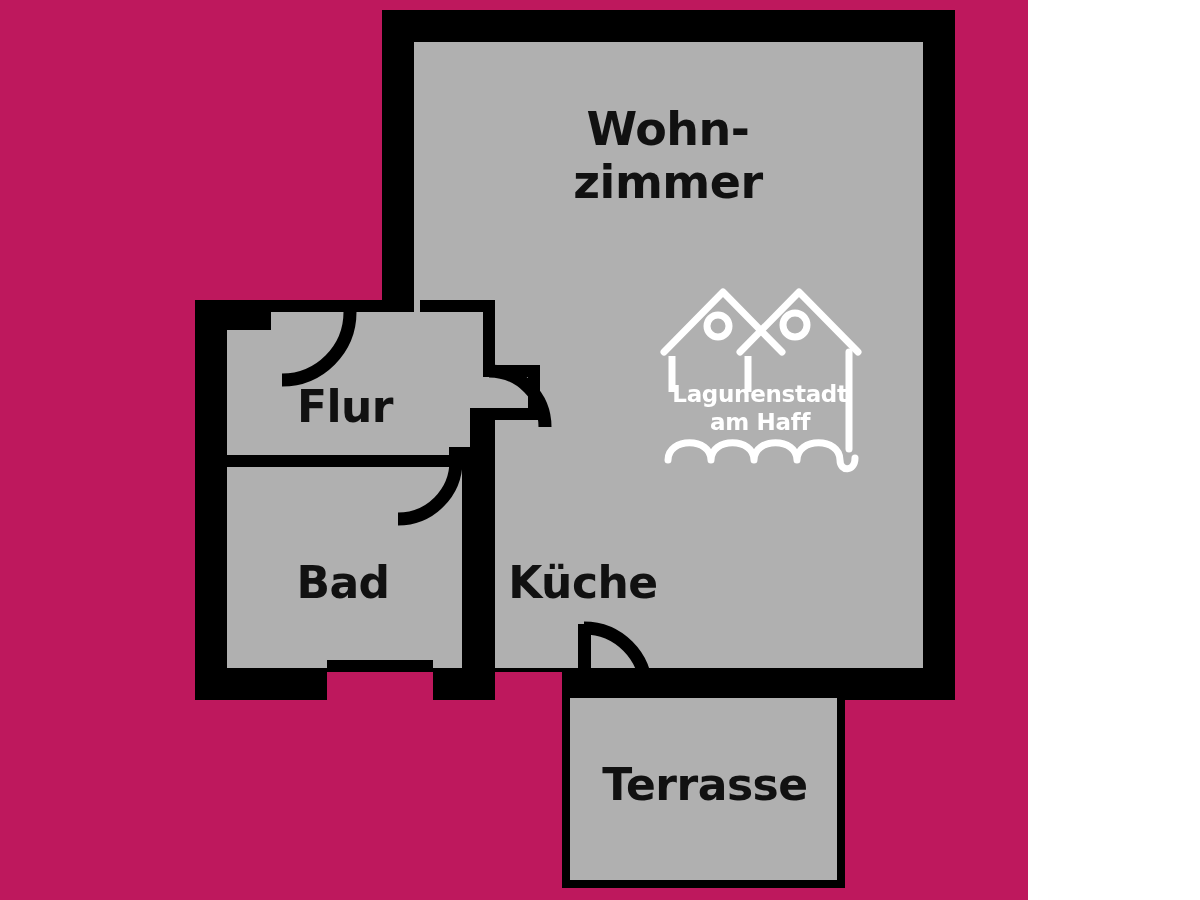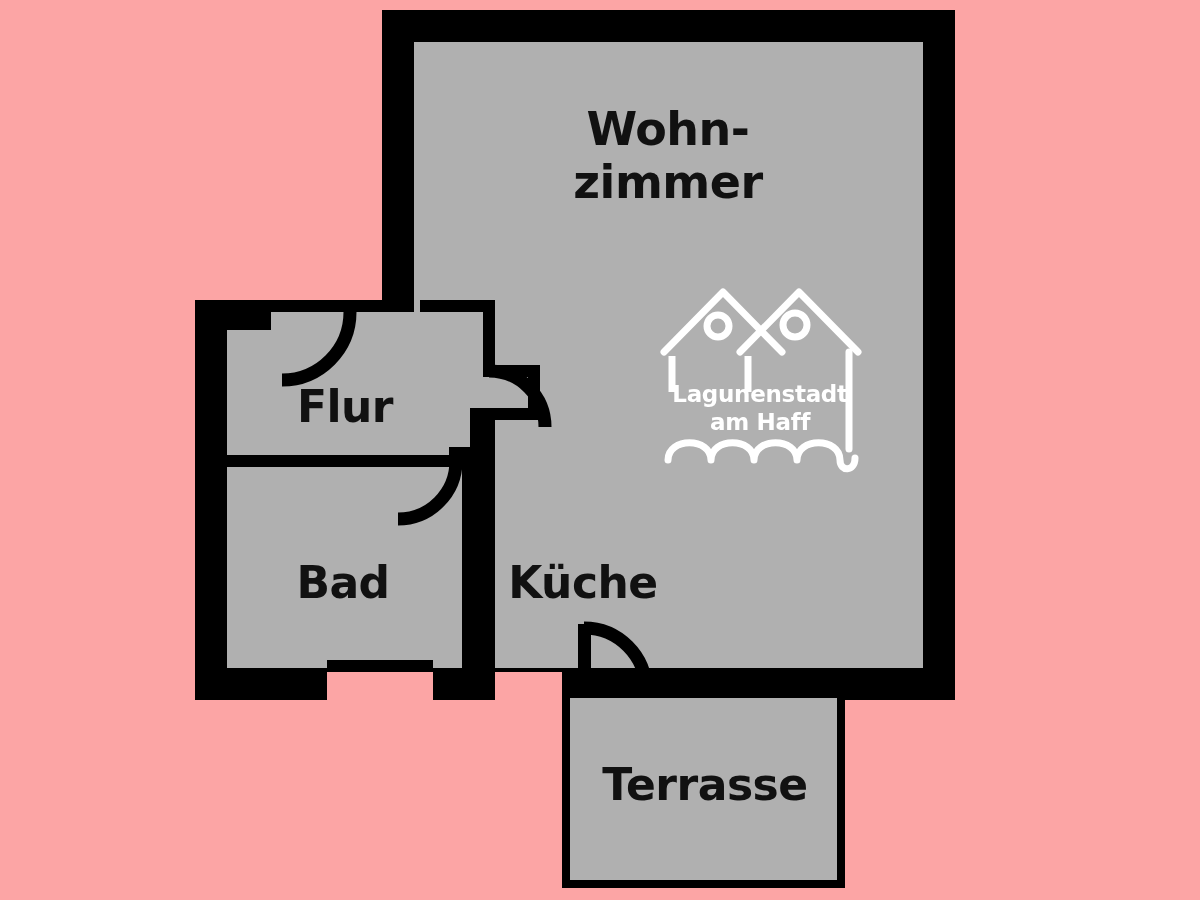--- a/index.html
+++ b/index.html
@@ -9,23 +9,23 @@
     background: #ffffff;
   }
   body {
     width: 1200px;
     height: 900px;
     font-family: "DejaVu Sans", "Liberation Sans", sans-serif;
     overflow: hidden;
   }
   #floorplan-root {
     position: relative;
-    width: 1200px;
+    width: 1028px;
     height: 900px;
-    background: #fca5a5;
+    background: #be185d;
   }
   svg.plan {
     display: block;
     width: 1200px;
     height: 900px;
   }
   .room-label {
     font-family: "DejaVu Sans", "Liberation Sans", sans-serif;
     font-weight: 700;
     fill: #111111;

